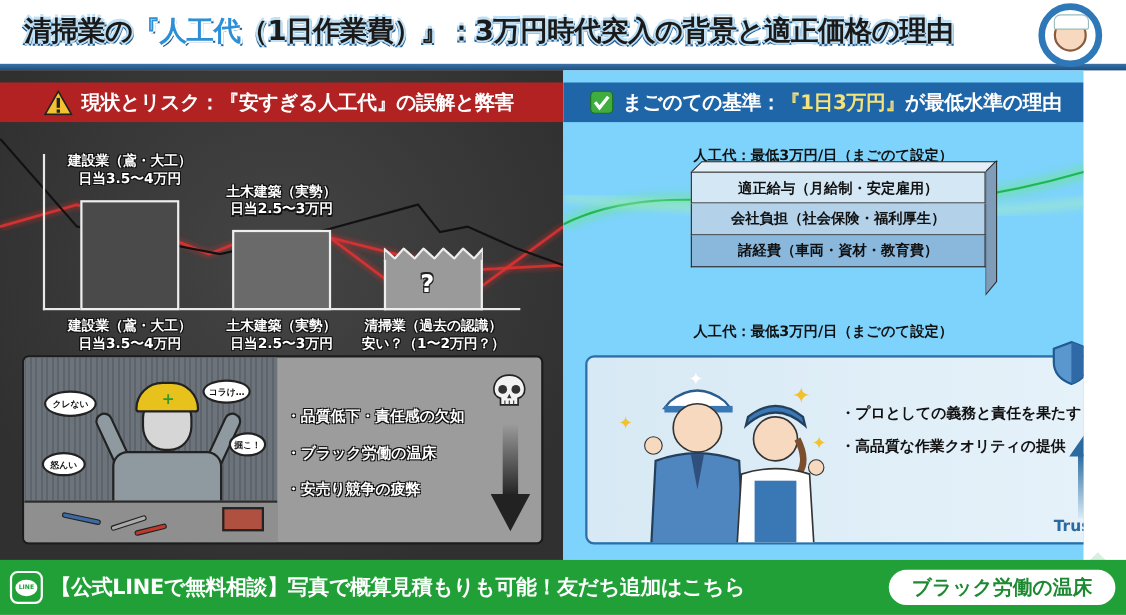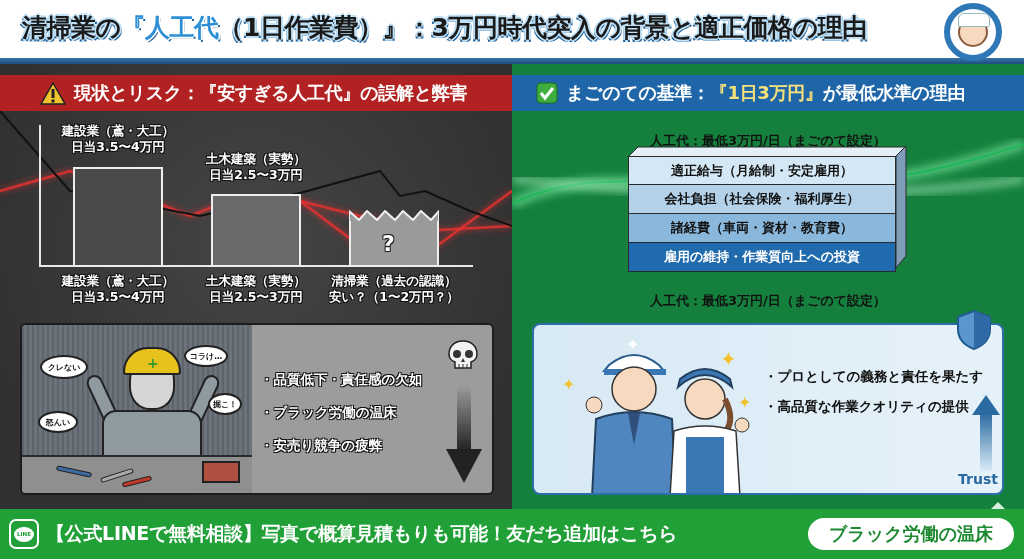--- a/index.html
+++ b/index.html
@@ -19,34 +19,34 @@
   .logo {
     position: absolute; left: 944px; top: 3px; width: 58px; height: 58px; border-radius: 50%;
     background: #fff; border: 6px solid #2f78b8; display: flex; align-items: center; justify-content: center; z-index: 5;
   }
   .logo-face { width: 30px; height: 30px; border-radius: 50%; background: #f7d9c0; border: 2px solid #8a5a3c; position: relative; }
   .logo-face::before { content: ""; position: absolute; left: -2px; top: -6px; width: 30px; height: 12px; background: #fff; border: 1px solid #9bb; border-radius: 6px 6px 2px 2px; }
 
   
   .left-panel { position: absolute; left: 0; top: 64px; width: 512px; height: 445px; background: #3b3b3b;
     background-image: radial-gradient(circle at 50% 40%, #454545 0%, #303030 80%); overflow: hidden; }
-  .right-panel { position: absolute; left: 512px; top: 64px; width: 512px; height: 445px; background: #15803d; overflow: hidden; }
+  .right-panel { position: absolute; left: 512px; top: 64px; width: 473px; height: 445px; background: #7dd3fc; overflow: hidden; }
 
   .section-bar { position: absolute; left: 0; top: 11px; width: 100%; height: 36px; display: flex; align-items: center; padding-left: 28px; gap: 8px; }
   .section-bar.red { background: #b22222; padding-left: 40px; }
   .section-bar.blue { background: #1f66a8; padding-left: 24px; }
   .section-title { color: #fff; font-size: 18px; font-weight: bold; white-space: nowrap; letter-spacing: -0.3px; }
   .section-title .yellow { color: #f6e27a; }
 
   .warn-icon { width: 26px; height: 23px; position: relative; }
   .warn-icon svg, .check-icon svg { display: block; }
   .check-icon { width: 22px; height: 22px; }
 
   
-  .chart-area { position: absolute; left: 0; top: 47px; width: 512px; height: 270px; }
+  .chart-area { position: absolute; left: 0; top: 62px; width: 512px; height: 270px; }
   .trend-svg { position: absolute; left: 0; top: 0; }
   .axis-y { position: absolute; left: 39px; top: 14px; width: 2px; height: 142px; background: #e8e8e8; }
   .axis-x { position: absolute; left: 39px; top: 154px; width: 434px; height: 2px; background: #e8e8e8; }
   .bar { position: absolute; border: 2px solid #eee; }
   .bar1 { left: 73px; top: 56px; width: 90px; height: 100px; background: #4a4a4a; }
   .bar2 { left: 211px; top: 83px; width: 90px; height: 73px; background: #6a6a6a; }
   .bar3 { left: 349px; top: 110px; width: 90px; height: 46px; background: #9a9a9a; border-top: none; }
   .jag { position: absolute; left: 349px; top: 99px; }
   .qmark { position: absolute; left: 382px; top: 120px; font-size: 22px; font-weight: bold; color: #fff;
     text-shadow: 1px 1px 0 #222, -1px -1px 0 #222, 1px -1px 0 #222, -1px 1px 0 #222; }
@@ -251,21 +251,20 @@
   <svg class="stack-top" width="290" height="12">
     <polygon points="0,11 10,1 278,1 268,11" fill="#e4eff8" stroke="#2a2a2a" stroke-width="1"></polygon>
   </svg>
   <svg class="stack-side" width="12" height="130">
     <polygon points="0,10 10,0 10,110 0,122" fill="#7f9db8" stroke="#2a2a2a" stroke-width="1"></polygon>
   </svg>
   <div class="stack">
     <div class="layer" style="background:#d4e7f5;">適正給与（月給制・安定雇用）</div>
     <div class="layer" style="background:#b3d2ea;">会社負担（社会保険・福利厚生）</div>
     <div class="layer" style="background:#8ab8dd;">諸経費（車両・資材・教育費）</div>
-    <div class="layer" style="background:#1f6bad; color:#fff;">雇用の維持・作業質向上への投資</div>
   </div>
 
   <div class="cost-label" style="top:228px;">人工代：最低3万円/日（まごのて設定）</div>
 
   <div class="trust-box">
     <div class="person" style="left:50px; top:20px;">
       <svg width="100" height="152" viewBox="0 0 100 152">
         <path d="M25,20 Q50,0 75,20 L80,26 L20,26 Z" fill="#fff" stroke="#2b5d8c" stroke-width="2"></path>
         <rect x="20" y="24" width="62" height="6" fill="#3a78b5"></rect>
         <ellipse cx="50" cy="44" rx="22" ry="22" fill="#f7d9c0" stroke="#333" stroke-width="1.5"></ellipse>

